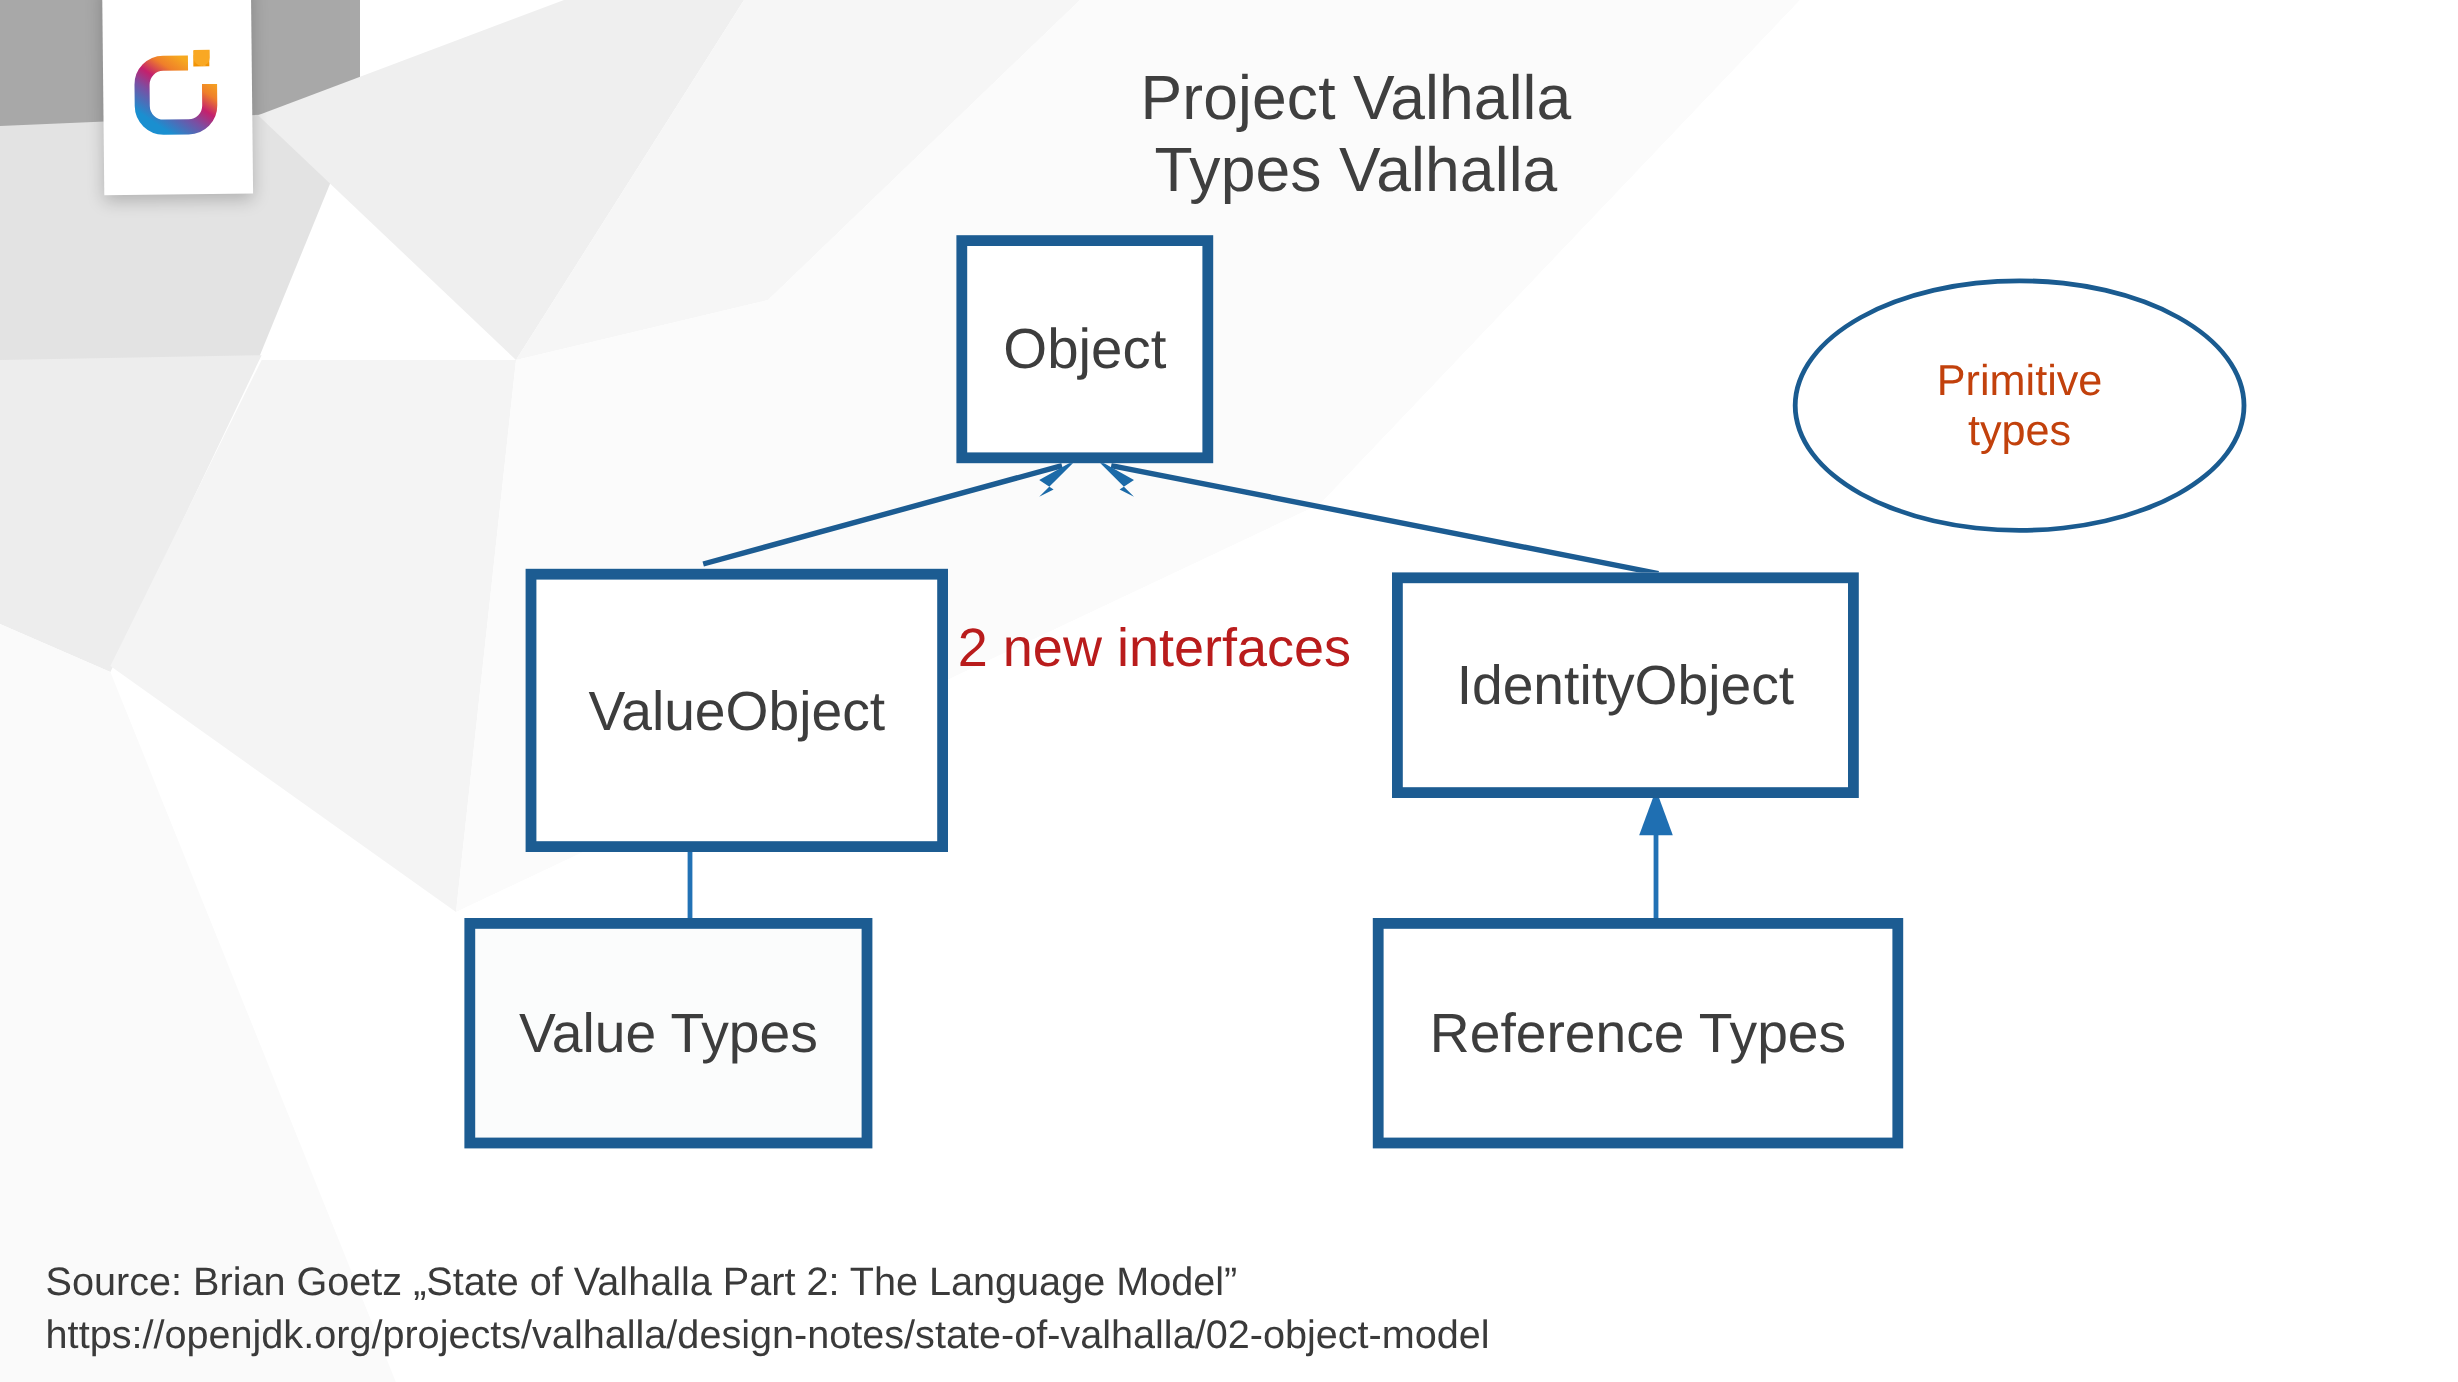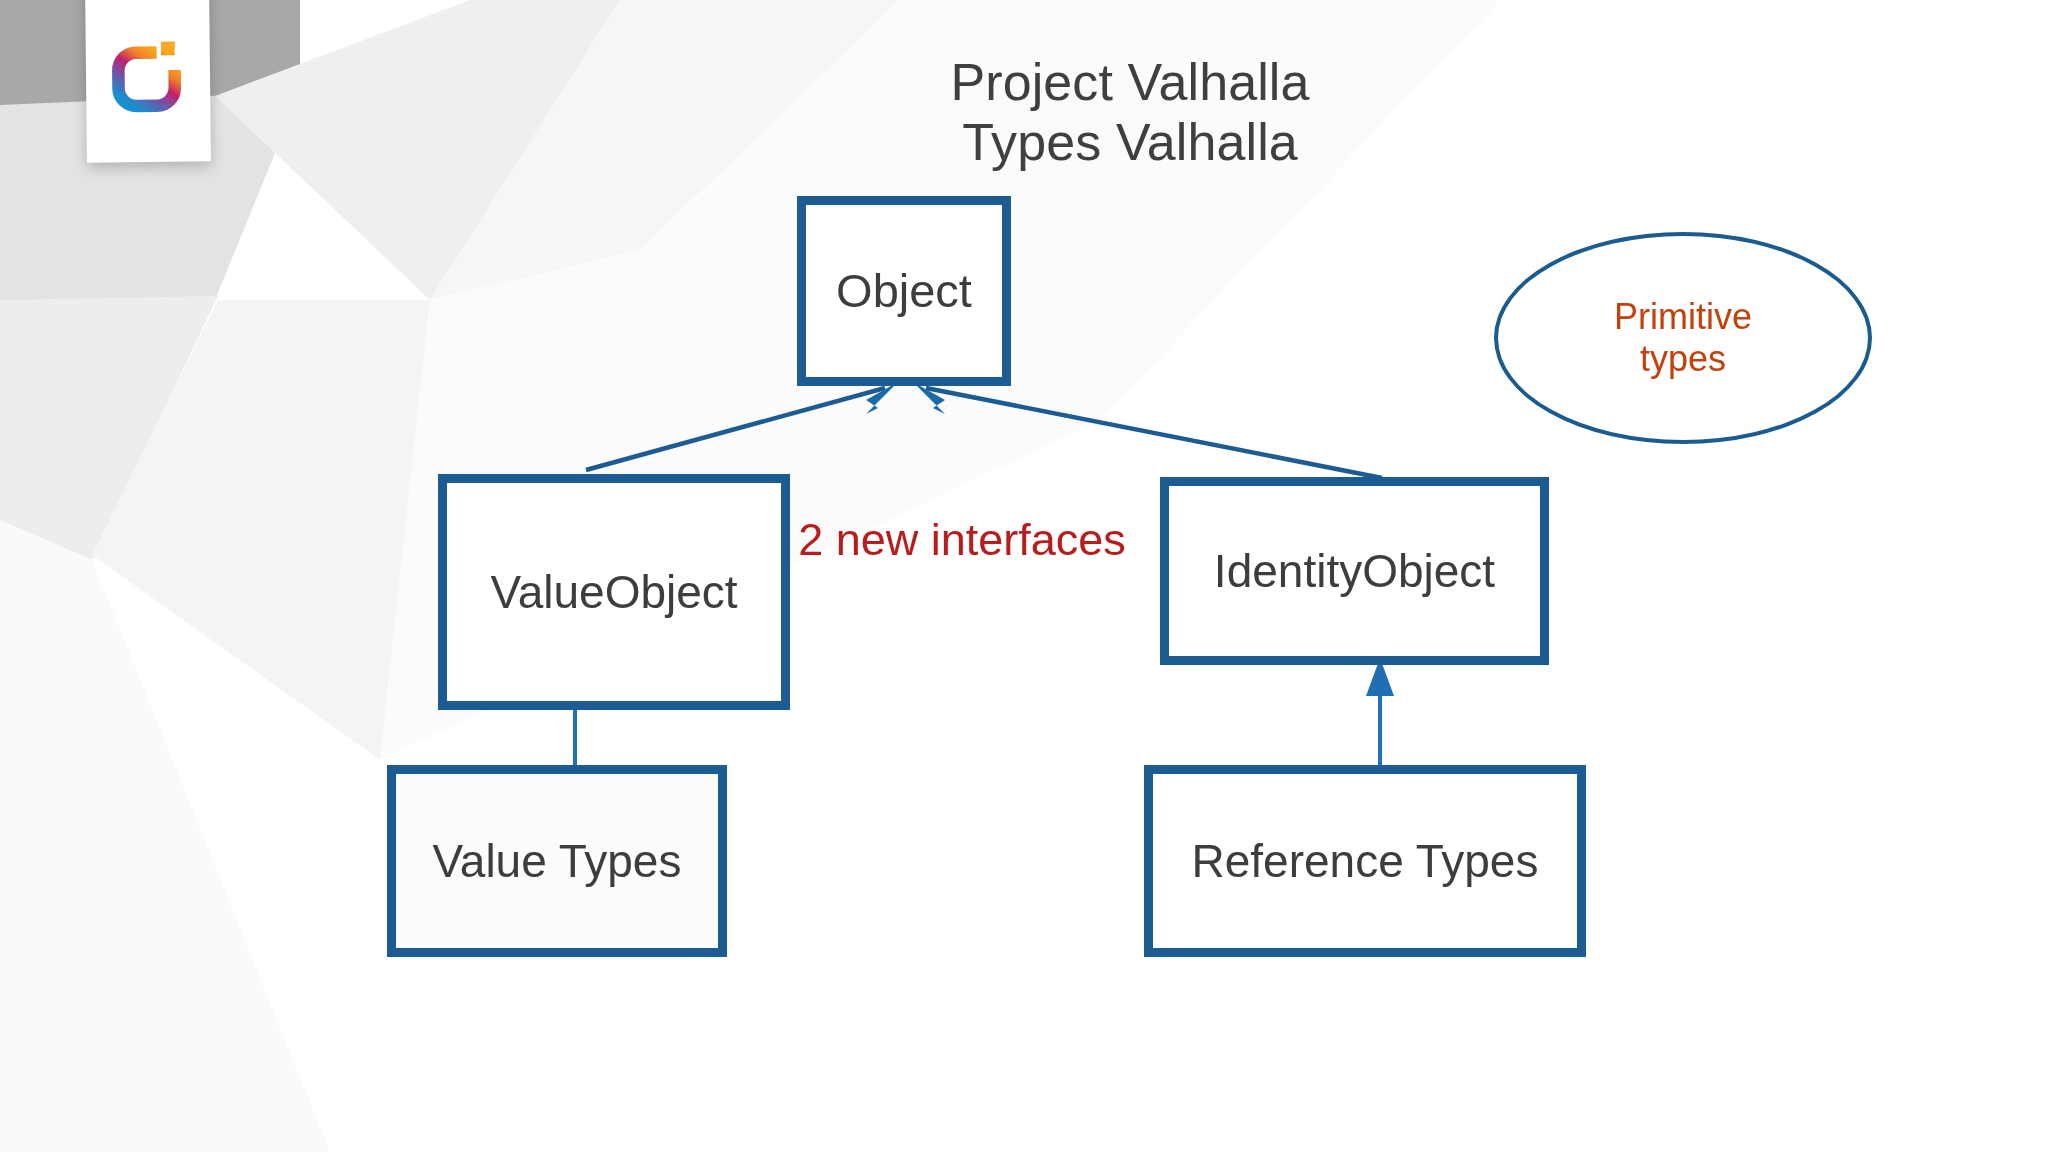--- a/index.html
+++ b/index.html
@@ -205,14 +205,18 @@
 
   <div id="node-primitive">
     <span>
       <span class="pline">Primitive</span>
       <span class="pline">types</span>
     </span>
   </div>
 
   <div id="edge-label-interfaces">2 new interfaces</div>
 
+  <div id="footer">
+    <span class="fline">Source: Brian Goetz  „State of Valhalla Part 2: The Language Model”</span>
+    <span class="fline">https://openjdk.org/projects/valhalla/design-notes/state-of-valhalla/02-object-model</span>
+  </div>
 
 </div>
 
 </body></html>

